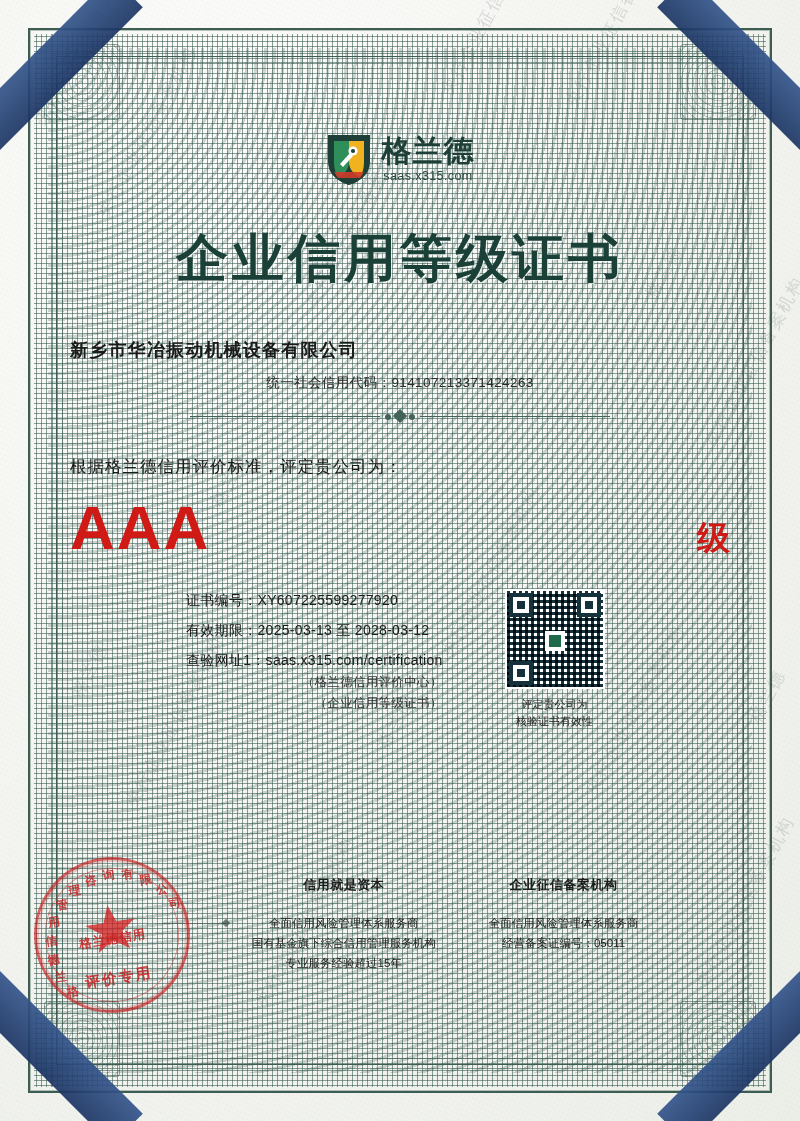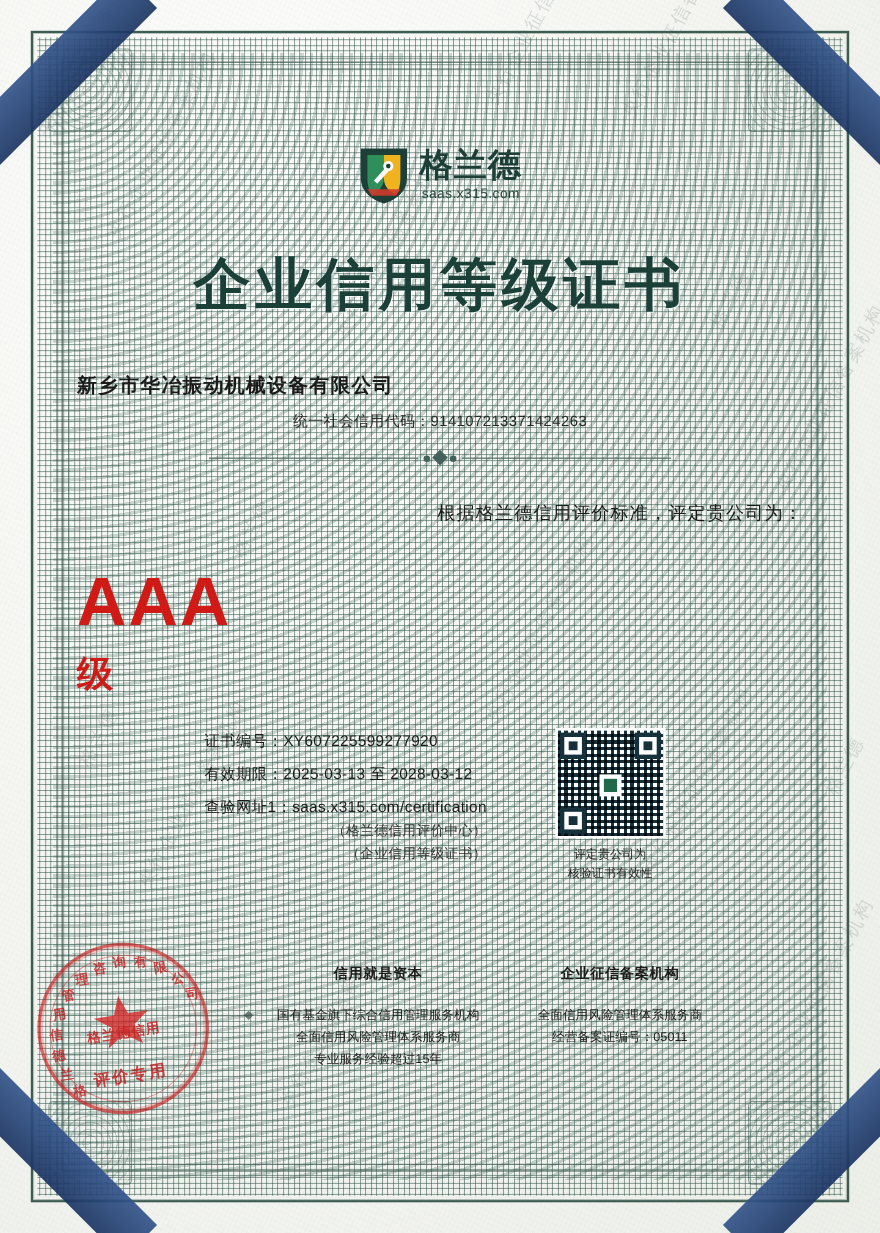--- a/index.html
+++ b/index.html
@@ -186,33 +186,32 @@
     top: 3.5px;
     width: 6px; height: 6px;
     border-radius: 50%;
     background: #43625a;
   }
   .divider .dot.l { left: 195px; }
   .divider .dot.r { right: 195px; }
 
   .eval-line {
     margin-top: 34px;
-    text-align: right;
+    text-align: left;
     font-size: 16.5px;
     color: #1b1b1b;
     letter-spacing: 1px;
   }
 
   .grade-row {
-    margin-top: 34px;
+    margin-top: 14px;
     display: flex;
     justify-content: space-between;
     align-items: baseline;
     gap: 8px;
-    flex-direction: column;
   }
   .grade-aaa {
     font-size: 62px;
     font-weight: bold;
     color: #cf1a16;
     letter-spacing: 2px;
     font-family: "Liberation Sans", sans-serif;
   }
   .grade-suffix {
     font-size: 33px;
@@ -519,22 +518,22 @@
           <div>评定贵公司为</div>
           <div>核验证书有效性</div>
         </div>
       </div>
     </div>
 
     <div class="footer">
       <div class="footer-deco"></div>
       <div class="footer-col">
         <div class="ttl">信用就是资本</div>
+        <div>全面信用风险管理体系服务商</div>
         <div>国有基金旗下综合信用管理服务机构</div>
-        <div>全面信用风险管理体系服务商</div>
         <div>专业服务经验超过15年</div>
       </div>
       <div class="footer-sep"></div>
       <div class="footer-col">
         <div class="ttl">企业征信备案机构</div>
         <div>全面信用风险管理体系服务商</div>
         <div>经营备案证编号：05011</div>
       </div>
     </div>
 

